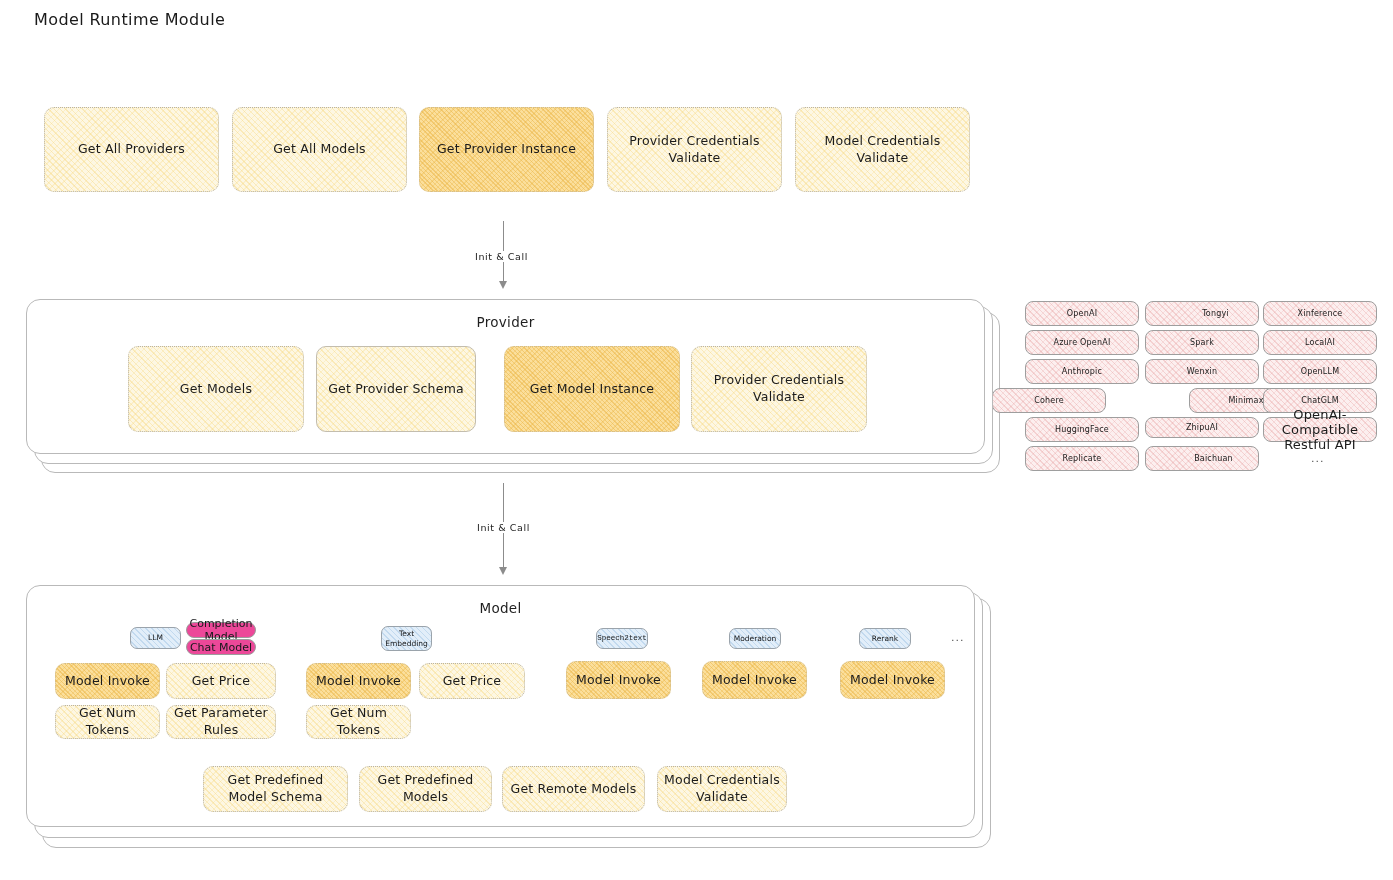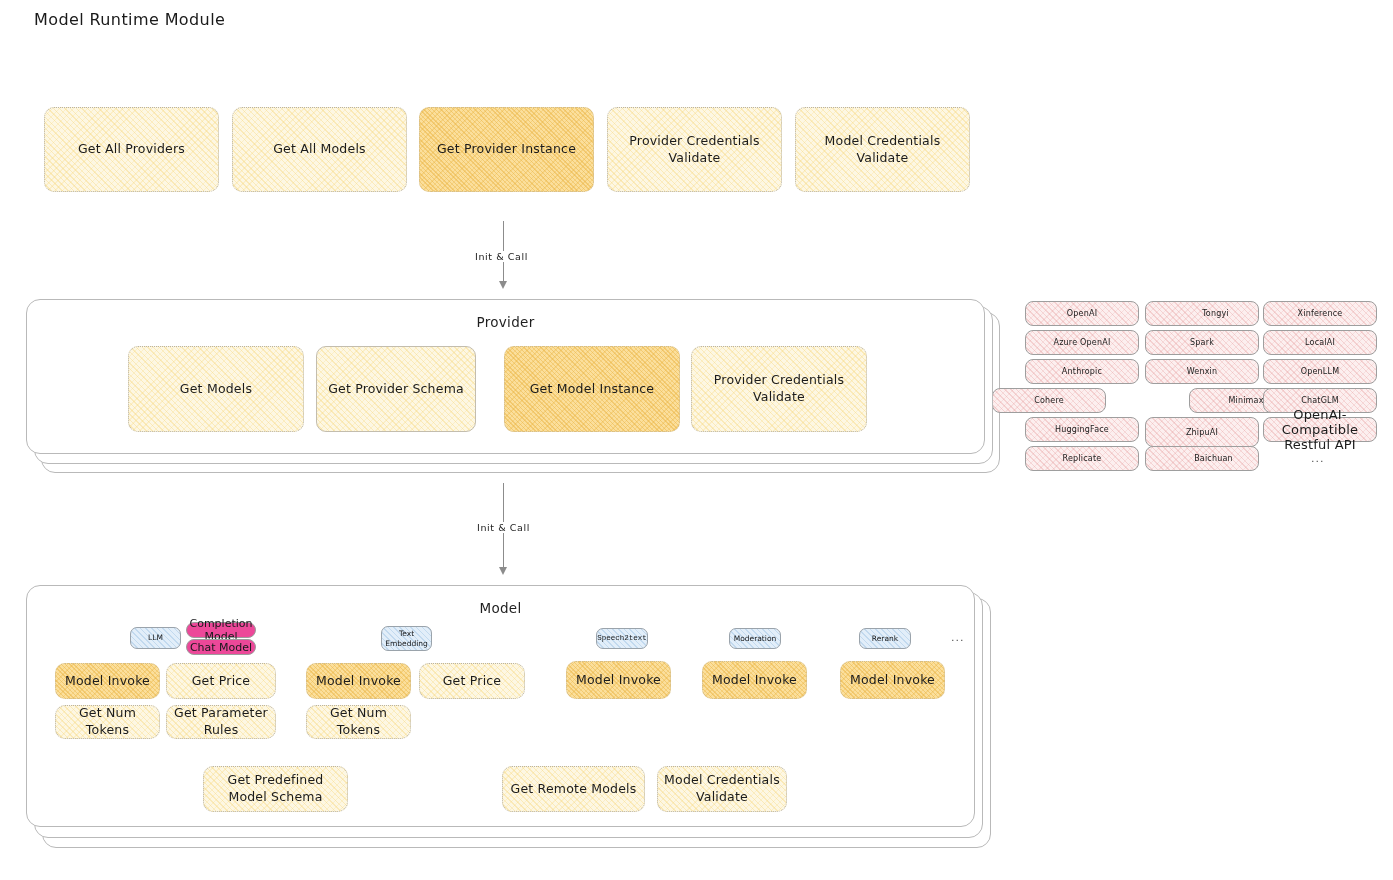--- a/index.html
+++ b/index.html
@@ -137,21 +137,21 @@
   <div class="ppill" style="left:1025px;top:330px;width:114px;height:25px;">Azure OpenAI</div>
   <div class="ppill" style="left:1025px;top:359px;width:114px;height:25px;">Anthropic</div>
   <div class="ppill" style="left:992px;top:388px;width:114px;height:25px;">Cohere</div>
   <div class="ppill" style="left:1025px;top:417px;width:114px;height:25px;">HuggingFace</div>
   <div class="ppill" style="left:1025px;top:446px;width:114px;height:25px;">Replicate</div>
 
   <div class="ppill" style="left:1145px;top:301px;width:114px;height:25px;padding-left:27px;">Tongyi</div>
   <div class="ppill" style="left:1145px;top:330px;width:114px;height:25px;">Spark</div>
   <div class="ppill" style="left:1145px;top:359px;width:114px;height:25px;">Wenxin</div>
   <div class="ppill" style="left:1145px;top:388px;width:114px;height:25px;margin-left:44px;">Minimax</div>
-  <div class="ppill" style="left:1145px;top:417px;width:114px;height:30px;">ZhipuAI</div>
+  <div class="ppill" style="left:1145px;top:417px;width:114px;height:21px;">ZhipuAI</div>
   <div class="ppill" style="left:1145px;top:446px;width:114px;height:25px;padding-left:23px;">Baichuan</div>
 
   <div class="ppill" style="left:1263px;top:301px;width:114px;height:25px;">Xinference</div>
   <div class="ppill" style="left:1263px;top:330px;width:114px;height:25px;">LocalAI</div>
   <div class="ppill" style="left:1263px;top:359px;width:114px;height:25px;">OpenLLM</div>
   <div class="ppill" style="left:1263px;top:388px;width:114px;height:25px;">ChatGLM</div>
   <div class="ppill" style="left:1263px;top:417px;width:114px;height:25px;font-size:13px;">OpenAI-Compatible Restful API</div>
   <div class="ellipsis-mark" style="left:1311px;top:452px;">...</div>
 
   <div class="arrow-line" style="left:503px;top:483px;height:88px;"></div>
@@ -181,16 +181,17 @@
 
   <div class="hbox hl" style="left:306px;top:663px;width:105px;height:36px;z-index:4;">Model Invoke</div>
   <div class="hbox light" style="left:419px;top:663px;width:106px;height:36px;z-index:4;">Get Price</div>
   <div class="hbox light" style="left:306px;top:705px;width:105px;height:34px;z-index:4;">Get Num Tokens</div>
 
   <div class="hbox hl" style="left:566px;top:661px;width:105px;height:38px;z-index:4;">Model Invoke</div>
   <div class="hbox hl" style="left:702px;top:661px;width:105px;height:38px;z-index:4;">Model Invoke</div>
   <div class="hbox hl" style="left:840px;top:661px;width:105px;height:38px;z-index:4;">Model Invoke</div>
 
   <div class="hbox light" style="left:203px;top:766px;width:145px;height:46px;z-index:4;">Get Predefined Model Schema</div>
+  <div class="hbox light" style="left:359px;top:766px;width:133px;height:46px;z-index:4;">Get Predefined Models</div>
   <div class="hbox light" style="left:502px;top:766px;width:143px;height:46px;z-index:4;">Get Remote Models</div>
   <div class="hbox light" style="left:657px;top:766px;width:130px;height:46px;z-index:4;">Model Credentials Validate</div>
 
 </div>
 
 </body></html>

